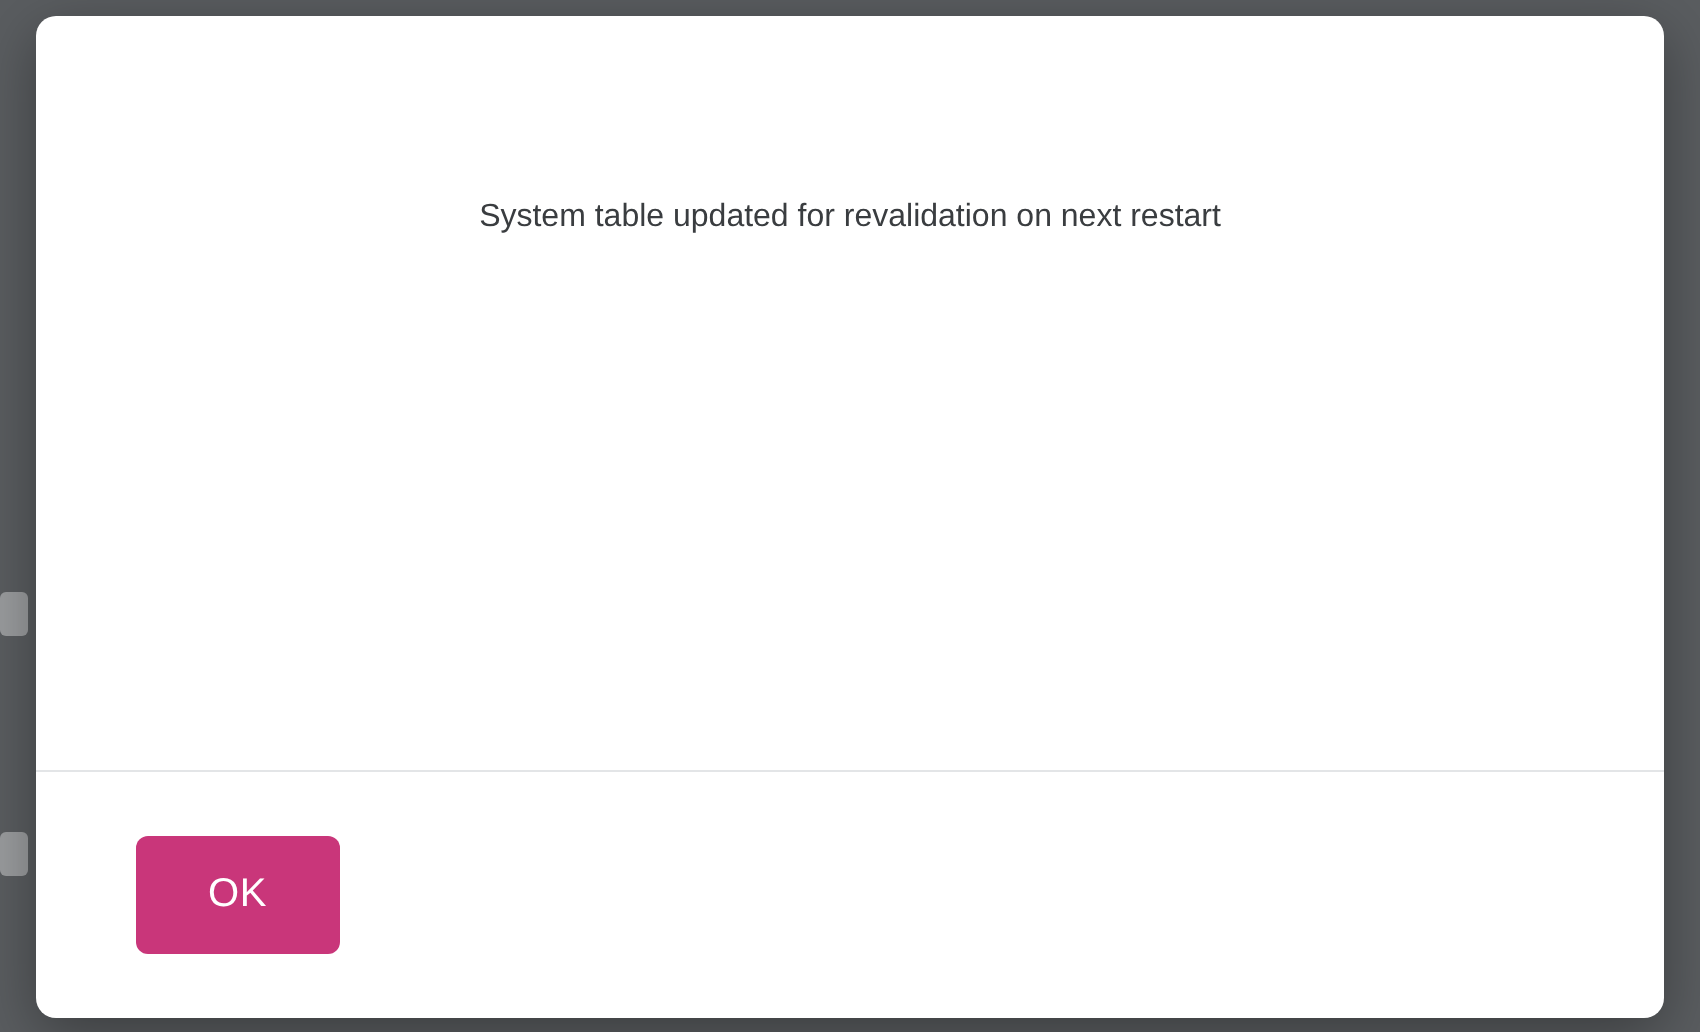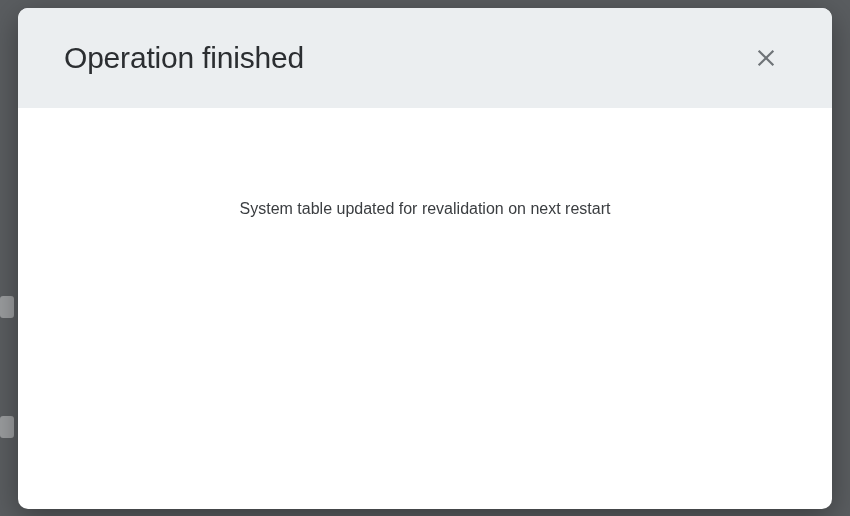--- a/index.html
+++ b/index.html
@@ -106,25 +106,19 @@
   </style>
 </head>
 <body>
 
 <div class="backdrop">
   <div class="bg-stub" style="top:296px;"></div>
   <div class="bg-stub" style="top:416px;"></div>
 </div>
 
 <div class="modal">
-  <div class="modal-header">
-    <h2 class="modal-title">Operation finished</h2>
-    <button class="close-btn">
-      <svg viewBox="0 0 24 24" fill="none">
-        <line x1="4" y1="4" x2="20" y2="20"></line>
-        <line x1="20" y1="4" x2="4" y2="20"></line>
-      </svg>
-    </button>
-  </div>
   <div class="modal-body">
     <p class="modal-message">System table updated for revalidation on next restart</p>
+  </div>
+  <div class="modal-footer">
+    <button class="ok-button">OK</button>
   </div>
 </div>
 
 </body></html>

